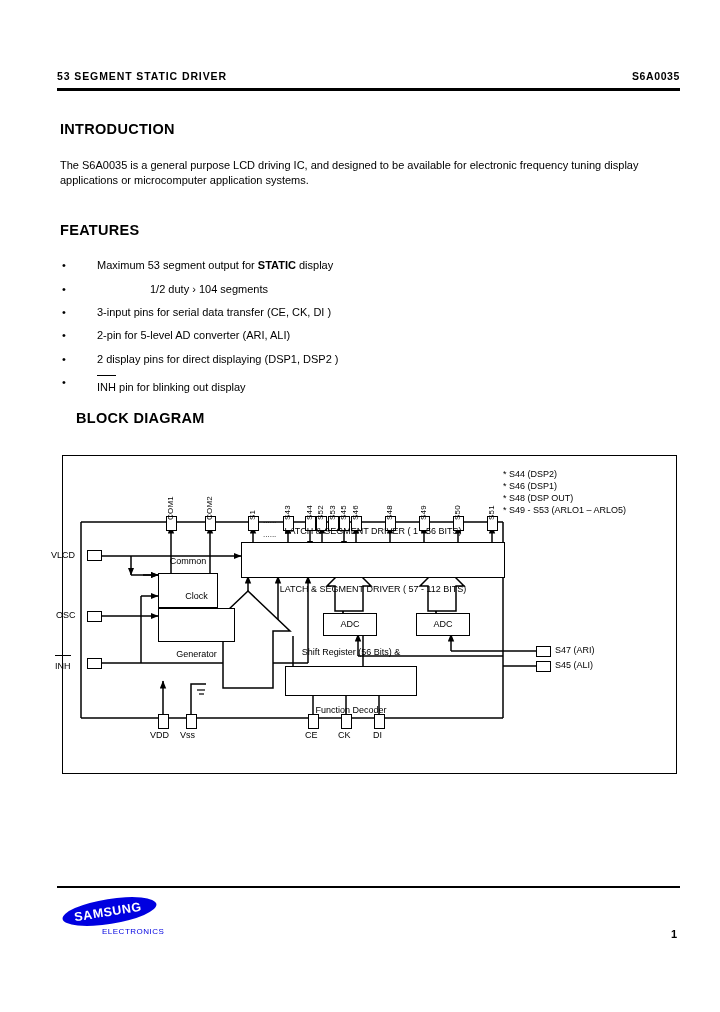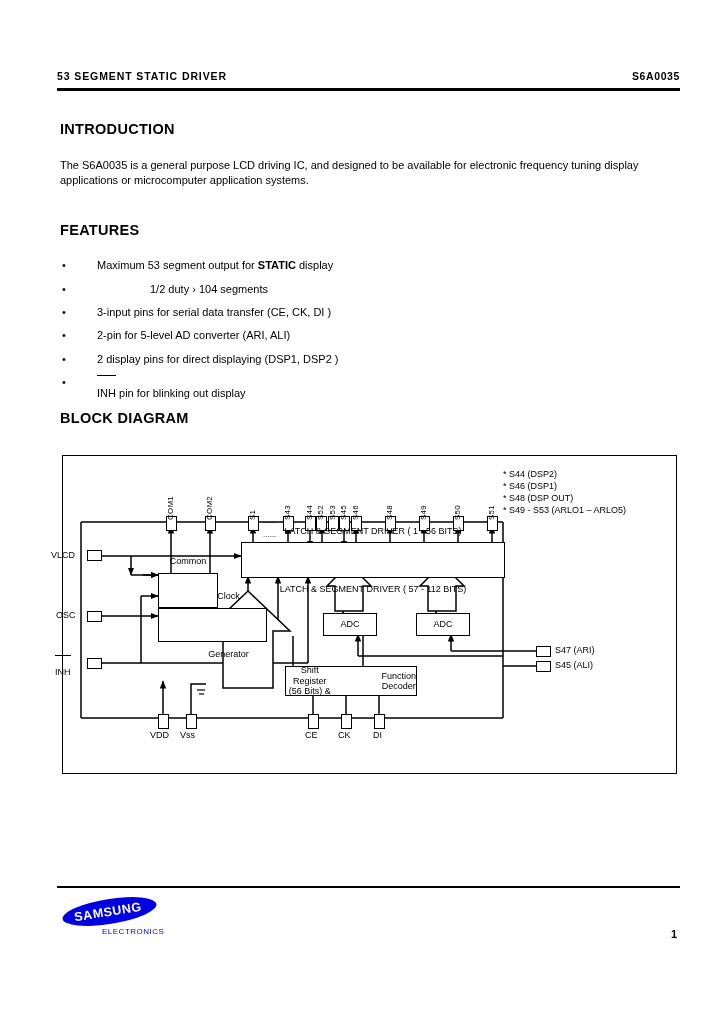--- a/index.html
+++ b/index.html
@@ -16,21 +16,21 @@
 
   
   .h1{position:absolute;font-size:14.5px;font-weight:bold;letter-spacing:.3px;}
   .para{position:absolute;font-size:11px;line-height:14.5px;}
 
   
   .feat{position:absolute;font-size:11px;line-height:15px;}
   .feat .row{position:relative;margin-bottom:8.5px;}
   .feat .bul{position:absolute;left:0;top:0;}
   .feat .txt{display:block;margin-left:35px;}
-  .ovl{border-top:1.3px solid #000;padding-top:12px;display:inline-block;line-height:1.05;}
+  .ovl{border-top:1.3px solid #000;padding-top:6px;display:inline-block;line-height:1.05;}
   b.st{font-weight:bold;}
 
   
   .bd{position:absolute;left:62px;top:455px;width:613px;height:317px;
       border:1.6px solid #000;background:#fff;}
   .bd .box{position:absolute;border:1.5px solid #000;background:#fff;
            display:flex;align-items:center;justify-content:center;text-align:center;
            font-size:9px;line-height:10.5px;gap:48px;}
   .bd .pad{position:absolute;border:1.4px solid #000;background:#fff;}
   .bd .vlab{position:absolute;font-size:8px;letter-spacing:.2px;
@@ -91,21 +91,21 @@
       <span class="bul">•</span>
       <span class="txt">2 display pins for direct displaying (DSP1, DSP2 )</span>
     </div>
 
     <div class="row">
       <span class="bul">•</span>
       <span class="txt"><span class="ovl">INH</span><span> pin for blinking out display</span></span>
     </div>
   </div>
 
-  <div class="h1" style="left:60px;top:410px;">BLOCK DIAGRAM</div>
+  <div class="h1" style="left:76px;top:410px;">BLOCK DIAGRAM</div>
 
   <div class="bd">
 
     <svg width="613" height="317">
       <defs>
         <marker id="ah" markerWidth="9" markerHeight="9" refX="7.5" refY="3.2" orient="auto" markerUnits="userSpaceOnUse">
           <path d="M0,0 L8,3.2 L0,6.4 z" fill="#000"></path>
         </marker>
       </defs>
       <g stroke="#000" stroke-width="1.5" fill="none">
@@ -246,30 +246,30 @@
     <div class="box" style="left:178px;top:86px;width:262px;height:34px;flex-direction:column;">
       <span>LATCH &amp; SEGMENT DRIVER ( 1 - 56 BITS)</span>
       <span>LATCH &amp; SEGMENT DRIVER ( 57 - 112 BITS)</span>
     </div>
 
     <div class="box" style="left:95px;top:117px;width:58px;height:33px;flex-direction:column;">
       <span>Common</span>
       <span>Driver</span>
     </div>
 
-    <div class="box" style="left:95px;top:152px;width:75px;height:32px;flex-direction:column;padding-left:32px;">
+    <div class="box" style="left:95px;top:152px;width:75px;height:32px;flex-direction:column;">
       <span>Clock</span>
       <span>Generator</span>
     </div>
 
     <div class="box" style="left:260px;top:157px;width:52px;height:21px;">ADC</div>
 
     <div class="box" style="left:353px;top:157px;width:52px;height:21px;">ADC</div>
 
-    <div class="box" style="left:222px;top:210px;width:130px;height:28px;flex-direction:row;text-align:center;">
+    <div class="box" style="left:222px;top:210px;width:130px;height:28px;flex-direction:column;text-align:center;">
       <span>Shift Register (56 Bits) &amp;</span>
       <span>Function Decoder</span>
     </div>
 
     <div class="pad" style="left:245px;top:258px;width:9px;height:13px;"></div>
     <div class="lab" style="left:242px;top:274px;">CE</div>
 
     <div class="pad" style="left:278px;top:258px;width:9px;height:13px;"></div>
     <div class="lab" style="left:275px;top:274px;">CK</div>
 

